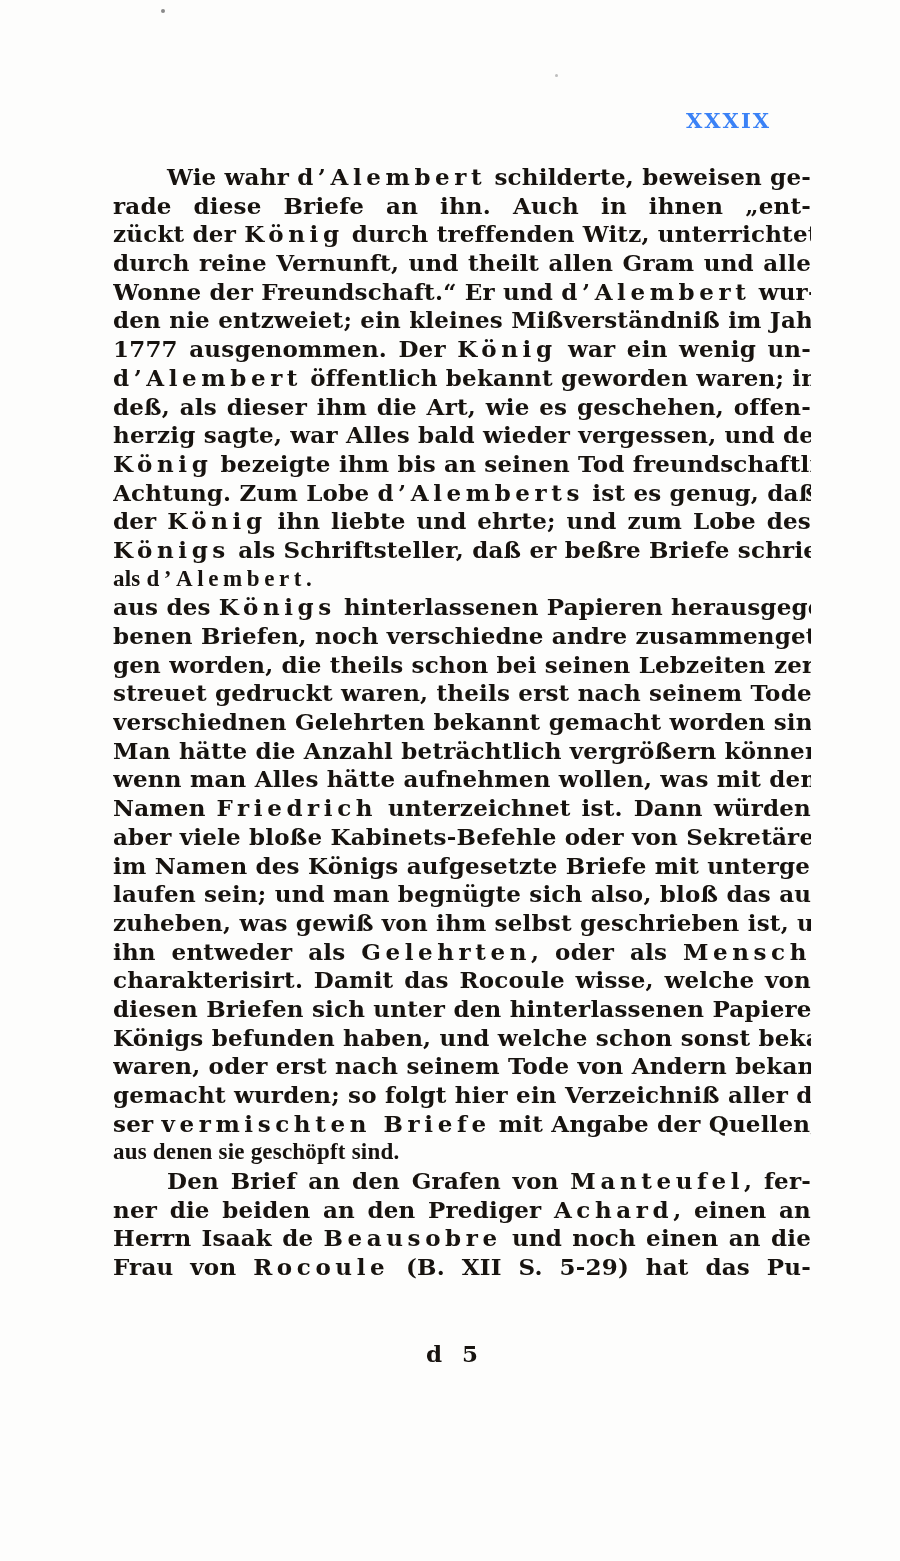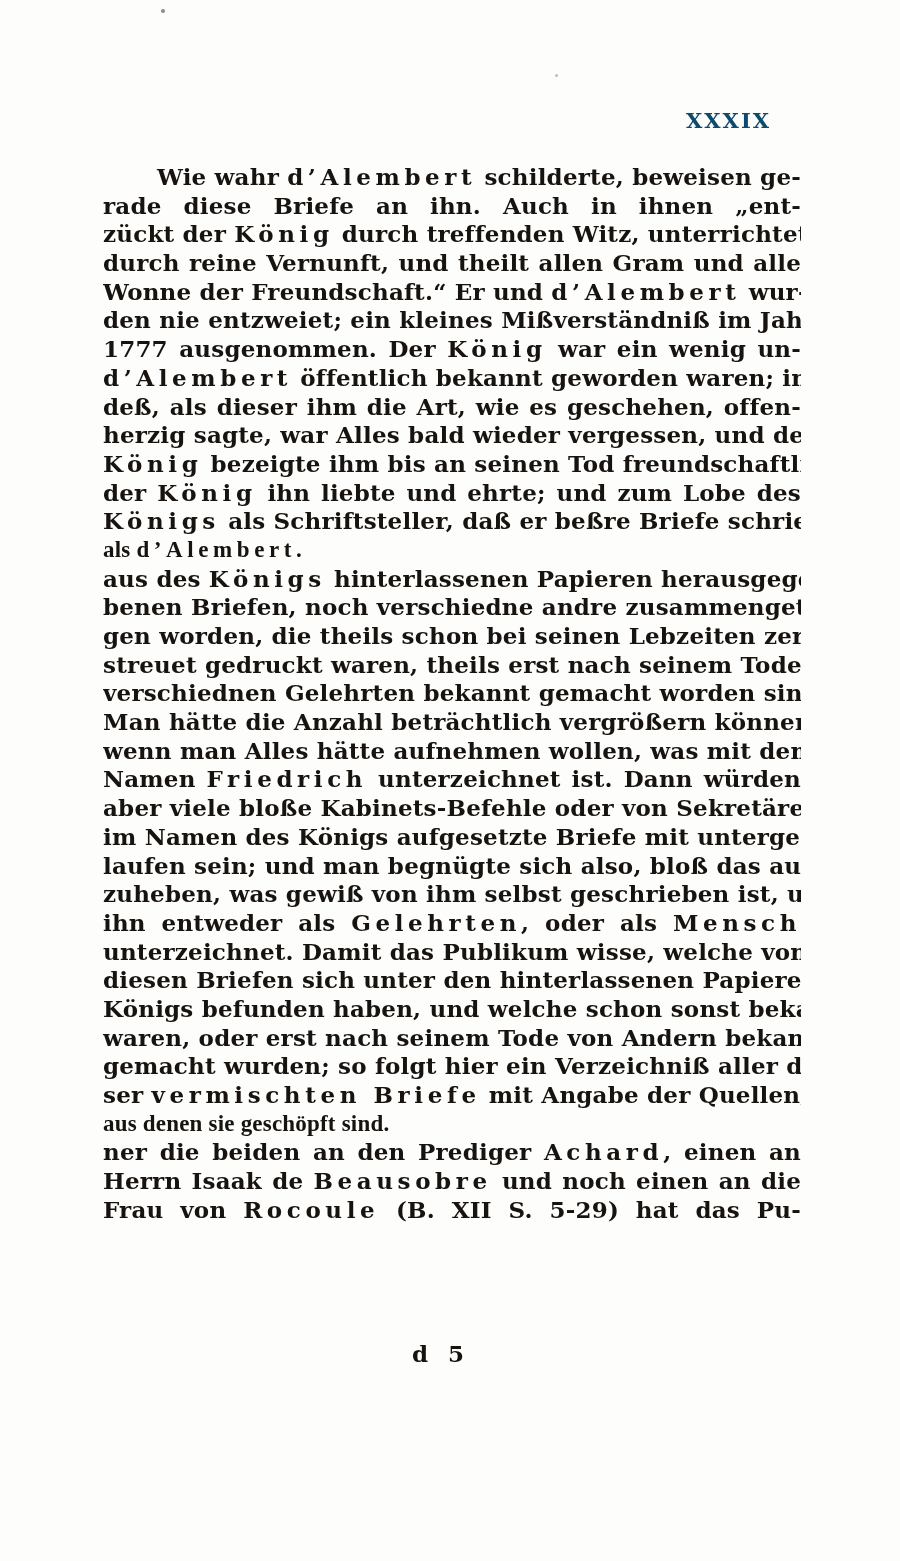--- a/index.html
+++ b/index.html
@@ -17,25 +17,25 @@
     width: 900px;
     height: 1561px;
   }
   .page-number {
     position: absolute;
     left: 686px;
     top: 108px;
     font-size: 21px;
     font-weight: 700;
     letter-spacing: 2px;
-    color: #0c4a6e;
+    color: #3b82f6;
   }
   .text-block {
     position: absolute;
-    left: 103px;
+    left: 113px;
     top: 163px;
     width: 698px;
     font-size: 23px;
     font-weight: 700;
     line-height: 28.7px;
     letter-spacing: 0.2px;
   }
   .paragraph { margin: 0; }
   .line {
     height: 28.7px;
@@ -46,21 +46,21 @@
   }
   .line.no-justify {
     text-align: left;
     text-align-last: left;
     font-family: Liberation Serif, serif;
   }
   .line.indent { padding-left: 54px; }
   .spaced { letter-spacing: 0.2em; }
   .signature {
     position: absolute;
-    left: 89px;
+    left: 103px;
     top: 1340px;
     width: 698px;
     text-align: center;
     font-size: 23px;
     font-weight: 700;
     word-spacing: 12px;
   }
   .speck {
     position: absolute;
     background: #8a8a8a;
@@ -84,47 +84,49 @@
         <div class="line"><span>rade diese Briefe an ihn. Auch in ihnen „ent-</span></div>
         <div class="line"><span>zückt der </span><span class="spaced">König</span><span> durch treffenden Witz, unterrichtet</span></div>
         <div class="line"><span>durch reine Vernunft, und theilt allen Gram und alle</span></div>
         <div class="line"><span>Wonne der Freundschaft.“ Er und </span><span class="spaced">d’Alembert</span><span> wur-</span></div>
         <div class="line"><span>den nie entzweiet; ein kleines Mißverständniß im Jahre</span></div>
         <div class="line"><span>1777 ausgenommen. Der </span><span class="spaced">König</span><span> war ein wenig un-</span></div>
         <div class="line"><span class="spaced">d’Alembert</span><span> öffentlich bekannt geworden waren; in-</span></div>
         <div class="line"><span>deß, als dieser ihm die Art, wie es geschehen, offen-</span></div>
         <div class="line"><span>herzig sagte, war Alles bald wieder vergessen, und der</span></div>
         <div class="line"><span class="spaced">König</span><span> bezeigte ihm bis an seinen Tod freundschaftliche</span></div>
+        <div class="line"><span>Achtung. Zum Lobe </span><span class="spaced">d’Alemberts</span><span> ist es genug, daß</span></div>
         <div class="line"><span>der </span><span class="spaced">König</span><span> ihn liebte und ehrte; und zum Lobe des</span></div>
         <div class="line"><span class="spaced">Königs</span><span> als Schriftsteller, daß er beßre Briefe schrieb,</span></div>
         <div class="line no-justify"><span>als </span><span class="spaced">d’Alembert</span><span>.</span></div>
       </div>
       <div class="paragraph">
         <div class="line"><span>aus des </span><span class="spaced">Königs</span><span> hinterlassenen Papieren herausgege-</span></div>
         <div class="line"><span>benen Briefen, noch verschiedne andre zusammengetra-</span></div>
         <div class="line"><span>gen worden, die theils schon bei seinen Lebzeiten zer-</span></div>
         <div class="line"><span>streuet gedruckt waren, theils erst nach seinem Tode von</span></div>
         <div class="line"><span>verschiednen Gelehrten bekannt gemacht worden sind.</span></div>
         <div class="line"><span>Man hätte die Anzahl beträchtlich vergrößern können,</span></div>
         <div class="line"><span>wenn man Alles hätte aufnehmen wollen, was mit dem</span></div>
         <div class="line"><span>Namen </span><span class="spaced">Friedrich</span><span> unterzeichnet ist. Dann würden</span></div>
         <div class="line"><span>aber viele bloße Kabinets-Befehle oder von Sekretären</span></div>
         <div class="line"><span>im Namen des Königs aufgesetzte Briefe mit unterge-</span></div>
         <div class="line"><span>laufen sein; und man begnügte sich also, bloß das aus-</span></div>
         <div class="line"><span>zuheben, was gewiß von ihm selbst geschrieben ist, und</span></div>
         <div class="line"><span>ihn entweder als </span><span class="spaced">Gelehrten</span><span>, oder als </span><span class="spaced">Mensch</span></div>
-        <div class="line"><span>unterzeichnet. Damit das Publikum wisse, welche von</span></div>
+        <div class="line"><span>charakterisirt. Damit das Rocoule wisse, welche von</span></div>
         <div class="line"><span>diesen Briefen sich unter den hinterlassenen Papieren des</span></div>
         <div class="line"><span>Königs befunden haben, und welche schon sonst bekannt</span></div>
         <div class="line"><span>waren, oder erst nach seinem Tode von Andern bekannt</span></div>
         <div class="line"><span>gemacht wurden; so folgt hier ein Verzeichniß aller die-</span></div>
         <div class="line"><span>ser </span><span class="spaced">vermischten Briefe</span><span> mit Angabe der Quellen,</span></div>
         <div class="line no-justify"><span>aus denen sie geschöpft sind.</span></div>
       </div>
       <div class="paragraph">
+        <div class="line indent"><span>Den Brief an den Grafen von </span><span class="spaced">Manteufel</span><span>, fer-</span></div>
         <div class="line"><span>ner die beiden an den Prediger </span><span class="spaced">Achard</span><span>, einen an</span></div>
         <div class="line"><span>Herrn Isaak de </span><span class="spaced">Beausobre</span><span> und noch einen an die</span></div>
         <div class="line"><span>Frau von </span><span class="spaced">Rocoule</span><span> (B. XII S. 5-29) hat das Pu-</span></div>
       </div>
     </div>
 
   <div class="signature">d 5</div>
 </div>
 
 </body></html>

